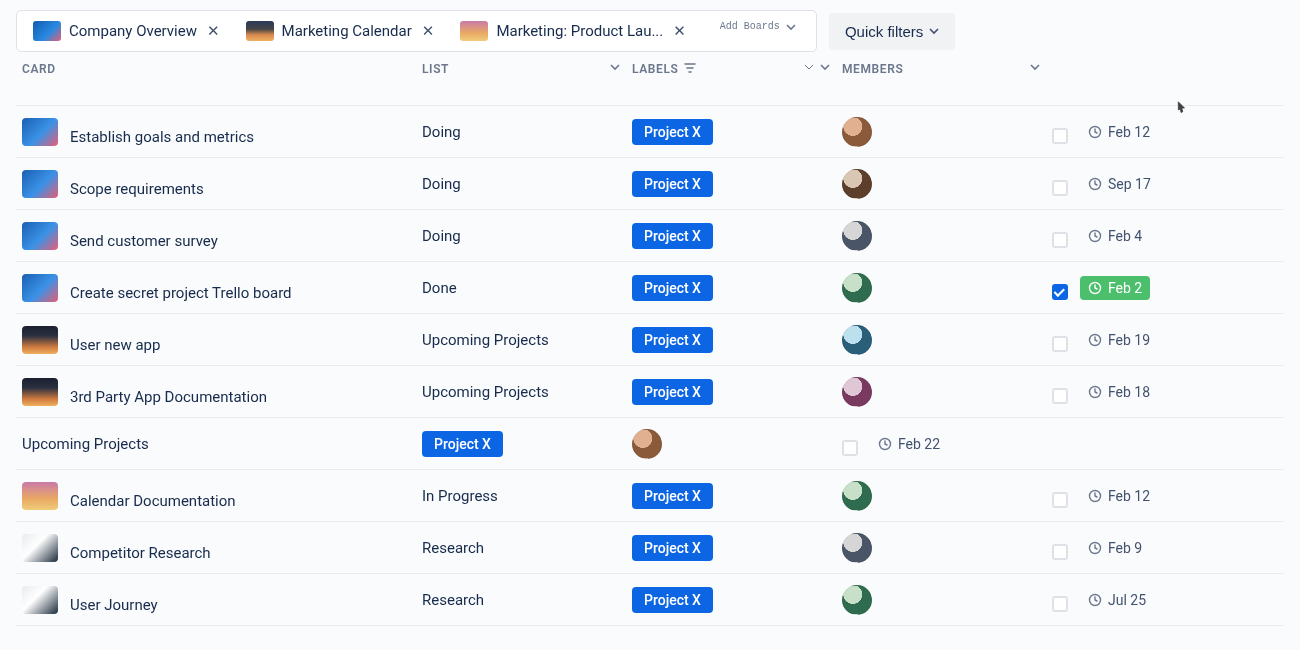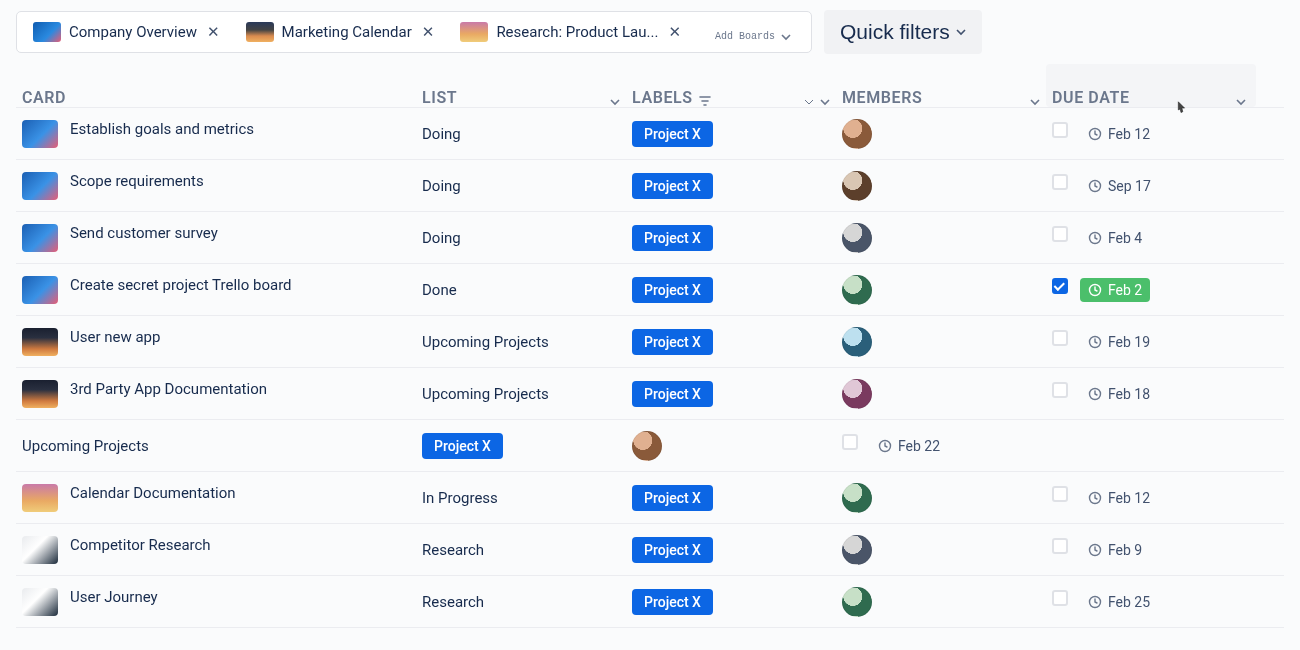--- a/index.html
+++ b/index.html
@@ -13,21 +13,21 @@
     overflow: hidden;
   }
   .topbar {
     display: flex;
     align-items: center;
     gap: 12px;
     padding: 10px 16px 10px 16px;
   }
   .board-tabs {
     display: flex;
-    align-items: flex-end;
+    align-items: flex-start;
     background: #fff;
     border: 1px solid #dfe1e6;
     border-radius: 5px;
     padding: 4px 6px;
     gap: 4px;
   }
   .board-tab {
     display: flex;
     align-items: center;
     gap: 8px;
@@ -67,21 +67,21 @@
     font-family: Liberation Mono, monospace;
   }
   .btn {
     display: inline-flex;
     align-items: center;
     gap: 6px;
     background: #f1f2f4;
     border-radius: 4px;
     padding: 10px 16px;
     color: #172b4d;
-    font-size: 21px;
+    font-size: 15px;
     cursor: pointer;
     border: none;
   }
   .chev {
     display: inline-block;
     width: 10px;
     height: 10px;
   }
   .chev svg, .clock svg, .filter-ic svg { display:block; }
 
@@ -92,44 +92,44 @@
     display: grid;
     grid-template-columns: 400px 210px 210px 210px 210px;
     align-items: center;
     border-bottom: 1px solid #ebecf0;
   }
   .thead {
     height: 44px;
   }
   .th {
     display: flex;
-    align-items: flex-end;
+    align-items: flex-start;
     gap: 6px;
     color: #6b778c;
-    font-size: 16px;
+    font-size: 12px;
     letter-spacing: 0.6px;
     font-weight: 600;
     text-transform: uppercase;
     cursor: pointer;
     padding: 0 6px;
     height: 100%;
   }
   .th.sorted {
     background: #f4f5f7;
     border-radius: 4px;
     justify-content: space-between;
     padding-right: 10px;
   }
   .th .filter-ic, .th .chev { color:#6b778c; }
   .th-spacer { flex:1; }
 
   .trow {
     height: 52px;
   }
-  .cell { display:flex; align-items:flex-start; gap:12px; padding: 0 6px; }
+  .cell { display:flex; align-items:flex-end; gap:12px; padding: 0 6px; }
   .card-thumb {
     width: 36px;
     height: 28px;
     border-radius: 4px;
     flex-shrink: 0;
     background: linear-gradient(135deg,#1b5fb3 0%,#3a92e6 55%,#e85d75 100%);
   }
   .card-thumb.sunset { background: linear-gradient(180deg,#1a2030 0%,#2a3040 35%,#d07a3f 75%,#f0b060 100%); }
   .card-thumb.pink { background: linear-gradient(180deg,#c97aa8 0%,#e9a963 60%,#f0cc7a 100%); }
   .card-thumb.whiteish { background: linear-gradient(135deg,#e9ebee 0%,#ffffff 40%,#1b2a3a 100%); }
@@ -214,21 +214,21 @@
     </div>
 
     <div class="board-tab">
       <span class="board-thumb sunset"></span>
       <span>Marketing Calendar</span>
       <span class="tab-close">✕</span>
     </div>
 
     <div class="board-tab">
       <span class="board-thumb pink"></span>
-      <span>Research: Product Lau...</span>
+      <span>Marketing: Product Lau...</span>
       <span class="tab-close">✕</span>
     </div>
 
     <div class="add-boards">
       <span>Add Boards</span>
       <span class="chev">
         <svg viewBox="0 0 10 10" width="10" height="10">
             <path d="M1 3 L5 7 L9 3" fill="none" stroke="#6b778c" stroke-width="1.6"></path>
           </svg>
       </span>
@@ -281,28 +281,20 @@
     </div>
     <div class="th">
       <span>MEMBERS</span>
       <span class="th-spacer"></span>
       <span class="chev">
         <svg viewBox="0 0 10 10" width="10" height="10">
             <path d="M1 3 L5 7 L9 3" fill="none" stroke="#6b778c" stroke-width="1.6"></path>
           </svg>
       </span>
     </div>
-    <div class="th sorted" style="position:relative">
-      <span>DUE DATE</span>
-      <span class="chev">
-        <svg viewBox="0 0 10 10" width="10" height="10">
-            <path d="M1 3 L5 7 L9 3" fill="none" stroke="#6b778c" stroke-width="1.6"></path>
-          </svg>
-      </span>
-    </div>
   </div>
 
   <div id="rows">
       <div class="trow">
         <div class="cell">
           <span class="card-thumb "></span>
           <span class="card-title">Establish goals and metrics</span>
         </div>
         <div class="cell">
           <span class="list-name">Doing</span>
@@ -554,21 +546,21 @@
         </div>
         <div class="cell due-cell">
           <span class="chk"></span>
           <span class="due-badge">
             <span class="clock" style="color:#6b778c">
               <svg viewBox="0 0 14 14" width="14" height="14">
                 <circle cx="7" cy="7" r="5.5" fill="none" stroke="currentColor" stroke-width="1.4"></circle>
                 <path d="M7 4v3l2 1" fill="none" stroke="currentColor" stroke-width="1.4" stroke-linecap="round"></path>
               </svg>
             </span>
-            <span>Feb 25</span>
+            <span>Jul 25</span>
           </span>
         </div>
       </div>
     </div>
 </div>
 
 <span class="cursor-hand">
   <svg viewBox="0 0 20 20" width="18" height="18">
       <path d="M7 2v9l2-1 1 4 2-1-1-4h3z" fill="#444" stroke="#222" stroke-width="0.6"></path>
     </svg>

